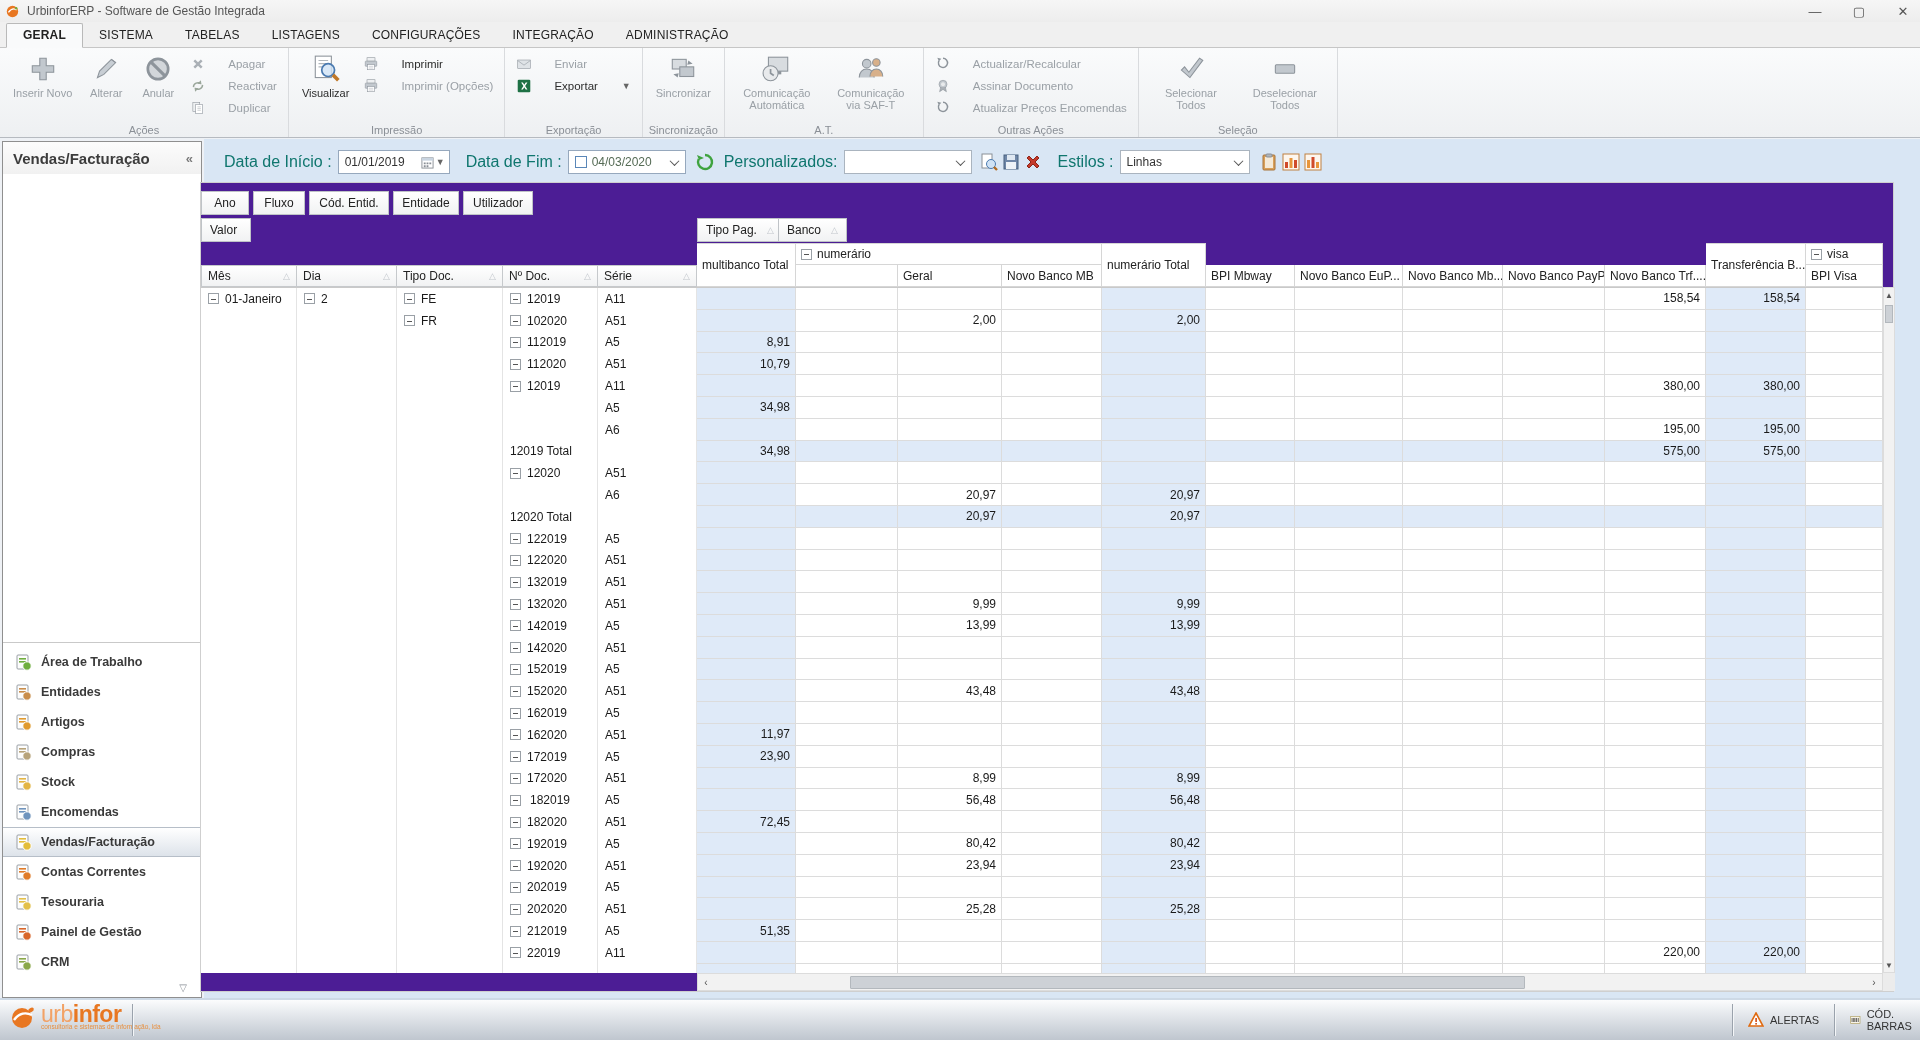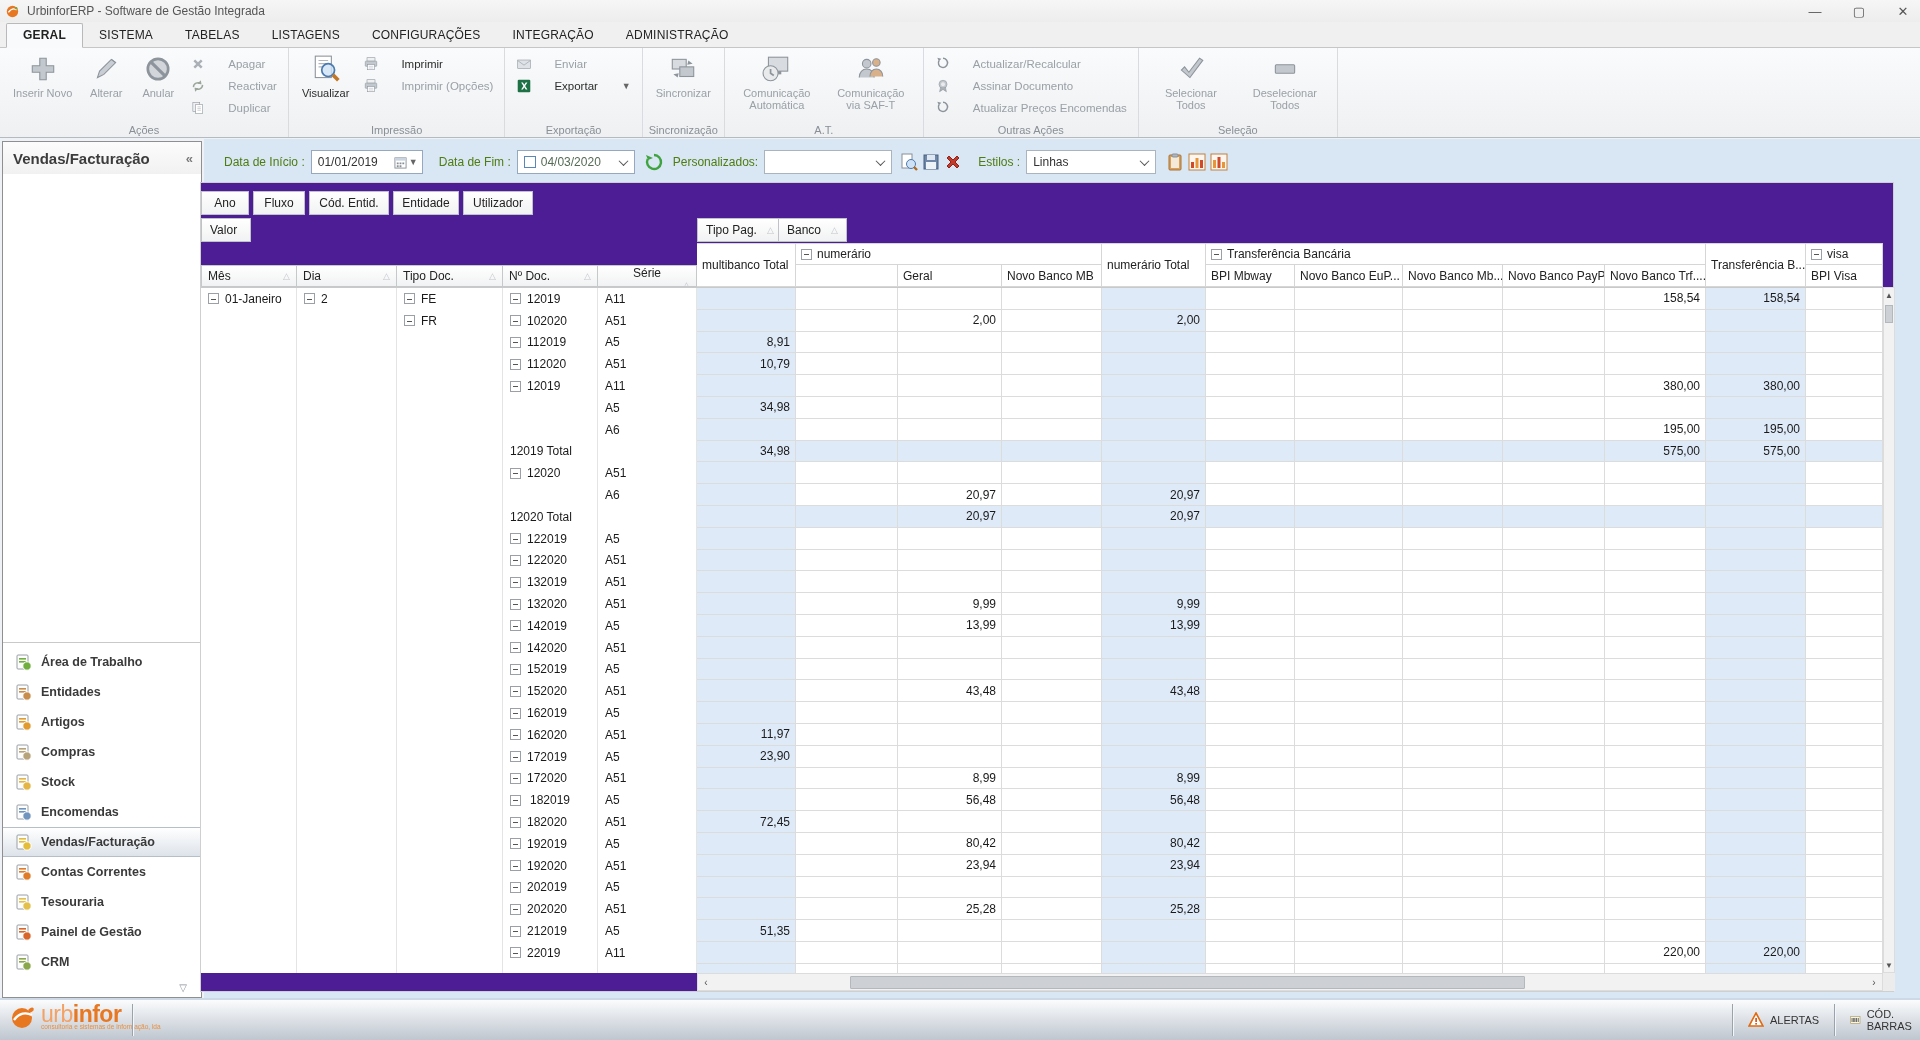--- a/index.html
+++ b/index.html
@@ -42,21 +42,21 @@
   .mod-item { height:30px; display:flex; align-items:center; gap:9px; padding-left:12px; font-size:12.5px; font-weight:bold; color:#3a3a3a; }
   .mod-item.selected { background:linear-gradient(#ffffff,#dde3ea); border-top:1px solid #b6bec8; border-bottom:1px solid #b6bec8; }
   .mod-icon { width:17px; height:17px; flex:0 0 17px; }
   #sb-foot { height:20px; display:flex; align-items:center; justify-content:flex-end; padding-right:14px; color:#8a8f96; font-size:10px; }
 
   
   #contentbg { position:absolute; left:204px; top:139px; width:1716px; height:859px; background:#d9e6f4; }
 
   
   #filterbar { position:absolute; left:214px; top:146px; width:1700px; height:32px; display:flex; align-items:center; }
-  .flabel { font-size:12px; color:#4d7c0f; margin-right:6px; white-space:nowrap; }
+  .flabel { font-size:16px; color:#0f766e; margin-right:6px; white-space:nowrap; }
   .finput { background:#fff; border:1px solid #96a8bd; height:24px; display:flex; align-items:center; padding:0 4px 0 6px; }
   .chev { width:7px; height:7px; border-right:1.6px solid #555; border-bottom:1.6px solid #555; transform:rotate(45deg) translate(-1px,-1px); margin:0 3px; }
   .tinybtn { width:22px; height:24px; display:flex; align-items:center; justify-content:center; }
   .tinybtn svg { width:18px; height:18px; }
   .checkbox { width:12px; height:12px; border:1px solid #5a87b8; background:#fff; margin-right:5px; }
 
   
   #pivot { position:absolute; left:200px; top:182px; width:1694px; height:810px; background:#4c1d95; border:1px solid #cfcfcf; }
   .fieldbtn { position:absolute; height:24px; background:linear-gradient(#ffffff,#f1f2f3); border:1px solid #bfc3c7; display:flex; align-items:center; font-size:12px; color:#222; padding:0 8px; gap:10px; }
   .sorttri { color:#c3c7cd; font-size:9px; }
@@ -540,21 +540,21 @@
             <span class="sorttri">△</span>
           </div>
           <div class="rh-cell" style="width: 106px;">
             <span>Tipo Doc.</span>
             <span class="sorttri">△</span>
           </div>
           <div class="rh-cell" style="width: 95px;">
             <span>Nº Doc.</span>
             <span class="sorttri">△</span>
           </div>
-          <div class="rh-cell" style="width: 99px; flex-direction: column;">
+          <div class="rh-cell" style="width: 99px;">
             <span>Série</span>
             <span class="sorttri">△</span>
           </div>
         </div>
       <div id="colhead">
           <div class="ch-cell ch-top" style="left: 0px; top: 0px; width: 99px; height: 44px;">
             <span>multibanco Total</span>
           </div>
           <div class="ch-cell ch-top" style="left: 99px; top: 0px; width: 306px; height: 22px;">
             <span class="cbox"></span>
@@ -564,24 +564,20 @@
             <span></span>
           </div>
           <div class="ch-cell" style="left: 201px; top: 22px; width: 104px; height: 22px;">
             <span>Geral</span>
           </div>
           <div class="ch-cell" style="left: 305px; top: 22px; width: 100px; height: 22px;">
             <span>Novo Banco MB</span>
           </div>
           <div class="ch-cell ch-top" style="left: 405px; top: 0px; width: 104px; height: 44px;">
             <span>numerário Total</span>
-          </div>
-          <div class="ch-cell ch-top" style="left: 509px; top: 0px; width: 500px; height: 22px;">
-            <span class="cbox"></span>
-            <span>Transferência Bancária</span>
           </div>
           <div class="ch-cell" style="left: 509px; top: 22px; width: 89px; height: 22px;">
             <span>BPI Mbway</span>
           </div>
           <div class="ch-cell" style="left: 598px; top: 22px; width: 108px; height: 22px;">
             <span>Novo Banco EuP...</span>
           </div>
           <div class="ch-cell" style="left: 706px; top: 22px; width: 100px; height: 22px;">
             <span>Novo Banco Mb...</span>
           </div>

